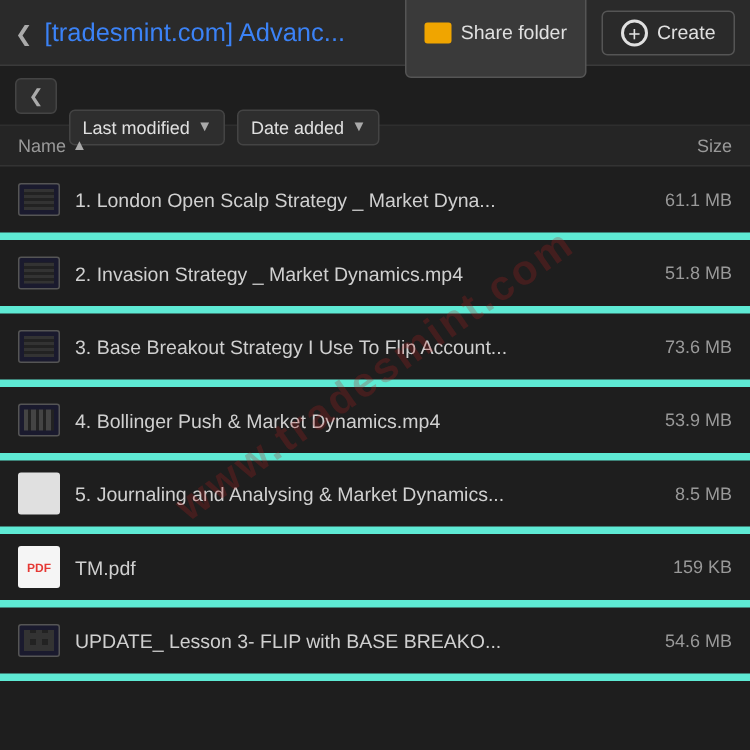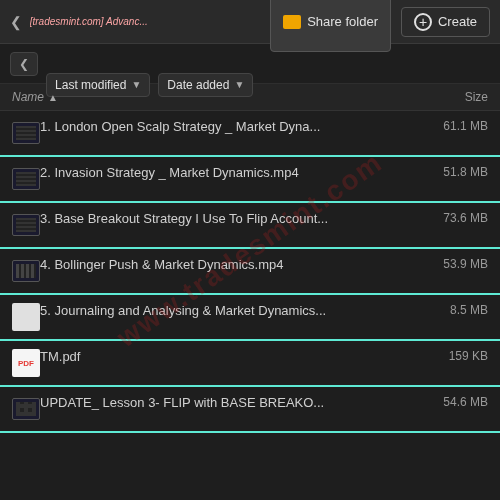--- a/index.html
+++ b/index.html
@@ -40,27 +40,26 @@
       gap: 8px;
     }
 
     .breadcrumb-arrow {
       color: #aaa;
       font-size: 14px;
       cursor: pointer;
     }
 
     .breadcrumb-title {
-      color: #fca5a5;
-      font-size: 10px;
+      color: #3b82f6;
+      font-size: 17px;
       flex: 1;
       white-space: nowrap;
       overflow: hidden;
       text-overflow: ellipsis;
-      font-style: italic;
     }
 
     .top-bar-actions {
       display: flex;
       align-items: center;
       gap: 10px;
       margin-left: auto;
     }
 
     .share-folder-btn {
@@ -160,44 +159,44 @@
       border-bottom: 1px solid #333;
       color: #999;
       font-size: 12px;
     }
 
     .col-name {
       flex: 1;
       display: flex;
       align-items: center;
       gap: 4px;
-      font-style: italic;
     }
 
     .col-size {
       width: 80px;
       text-align: right;
     }
 
     .sort-icon {
       font-size: 10px;
       color: #aaa;
     }
 
     
     .file-list {
       overflow-y: auto;
     }
 
     .file-row {
       display: flex;
-      align-items: flex-start;
+      align-items: center;
       padding: 8px 12px;
-      border-bottom: 2px solid #5eead4;
-      cursor: pointer;
+      border-bottom: 5px solid #5eead4;
+      cursor: pointer;
+      gap: 10px;
     }
 
     .file-icon {
       width: 28px;
       height: 28px;
       flex-shrink: 0;
       display: flex;
       align-items: center;
       justify-content: center;
     }

